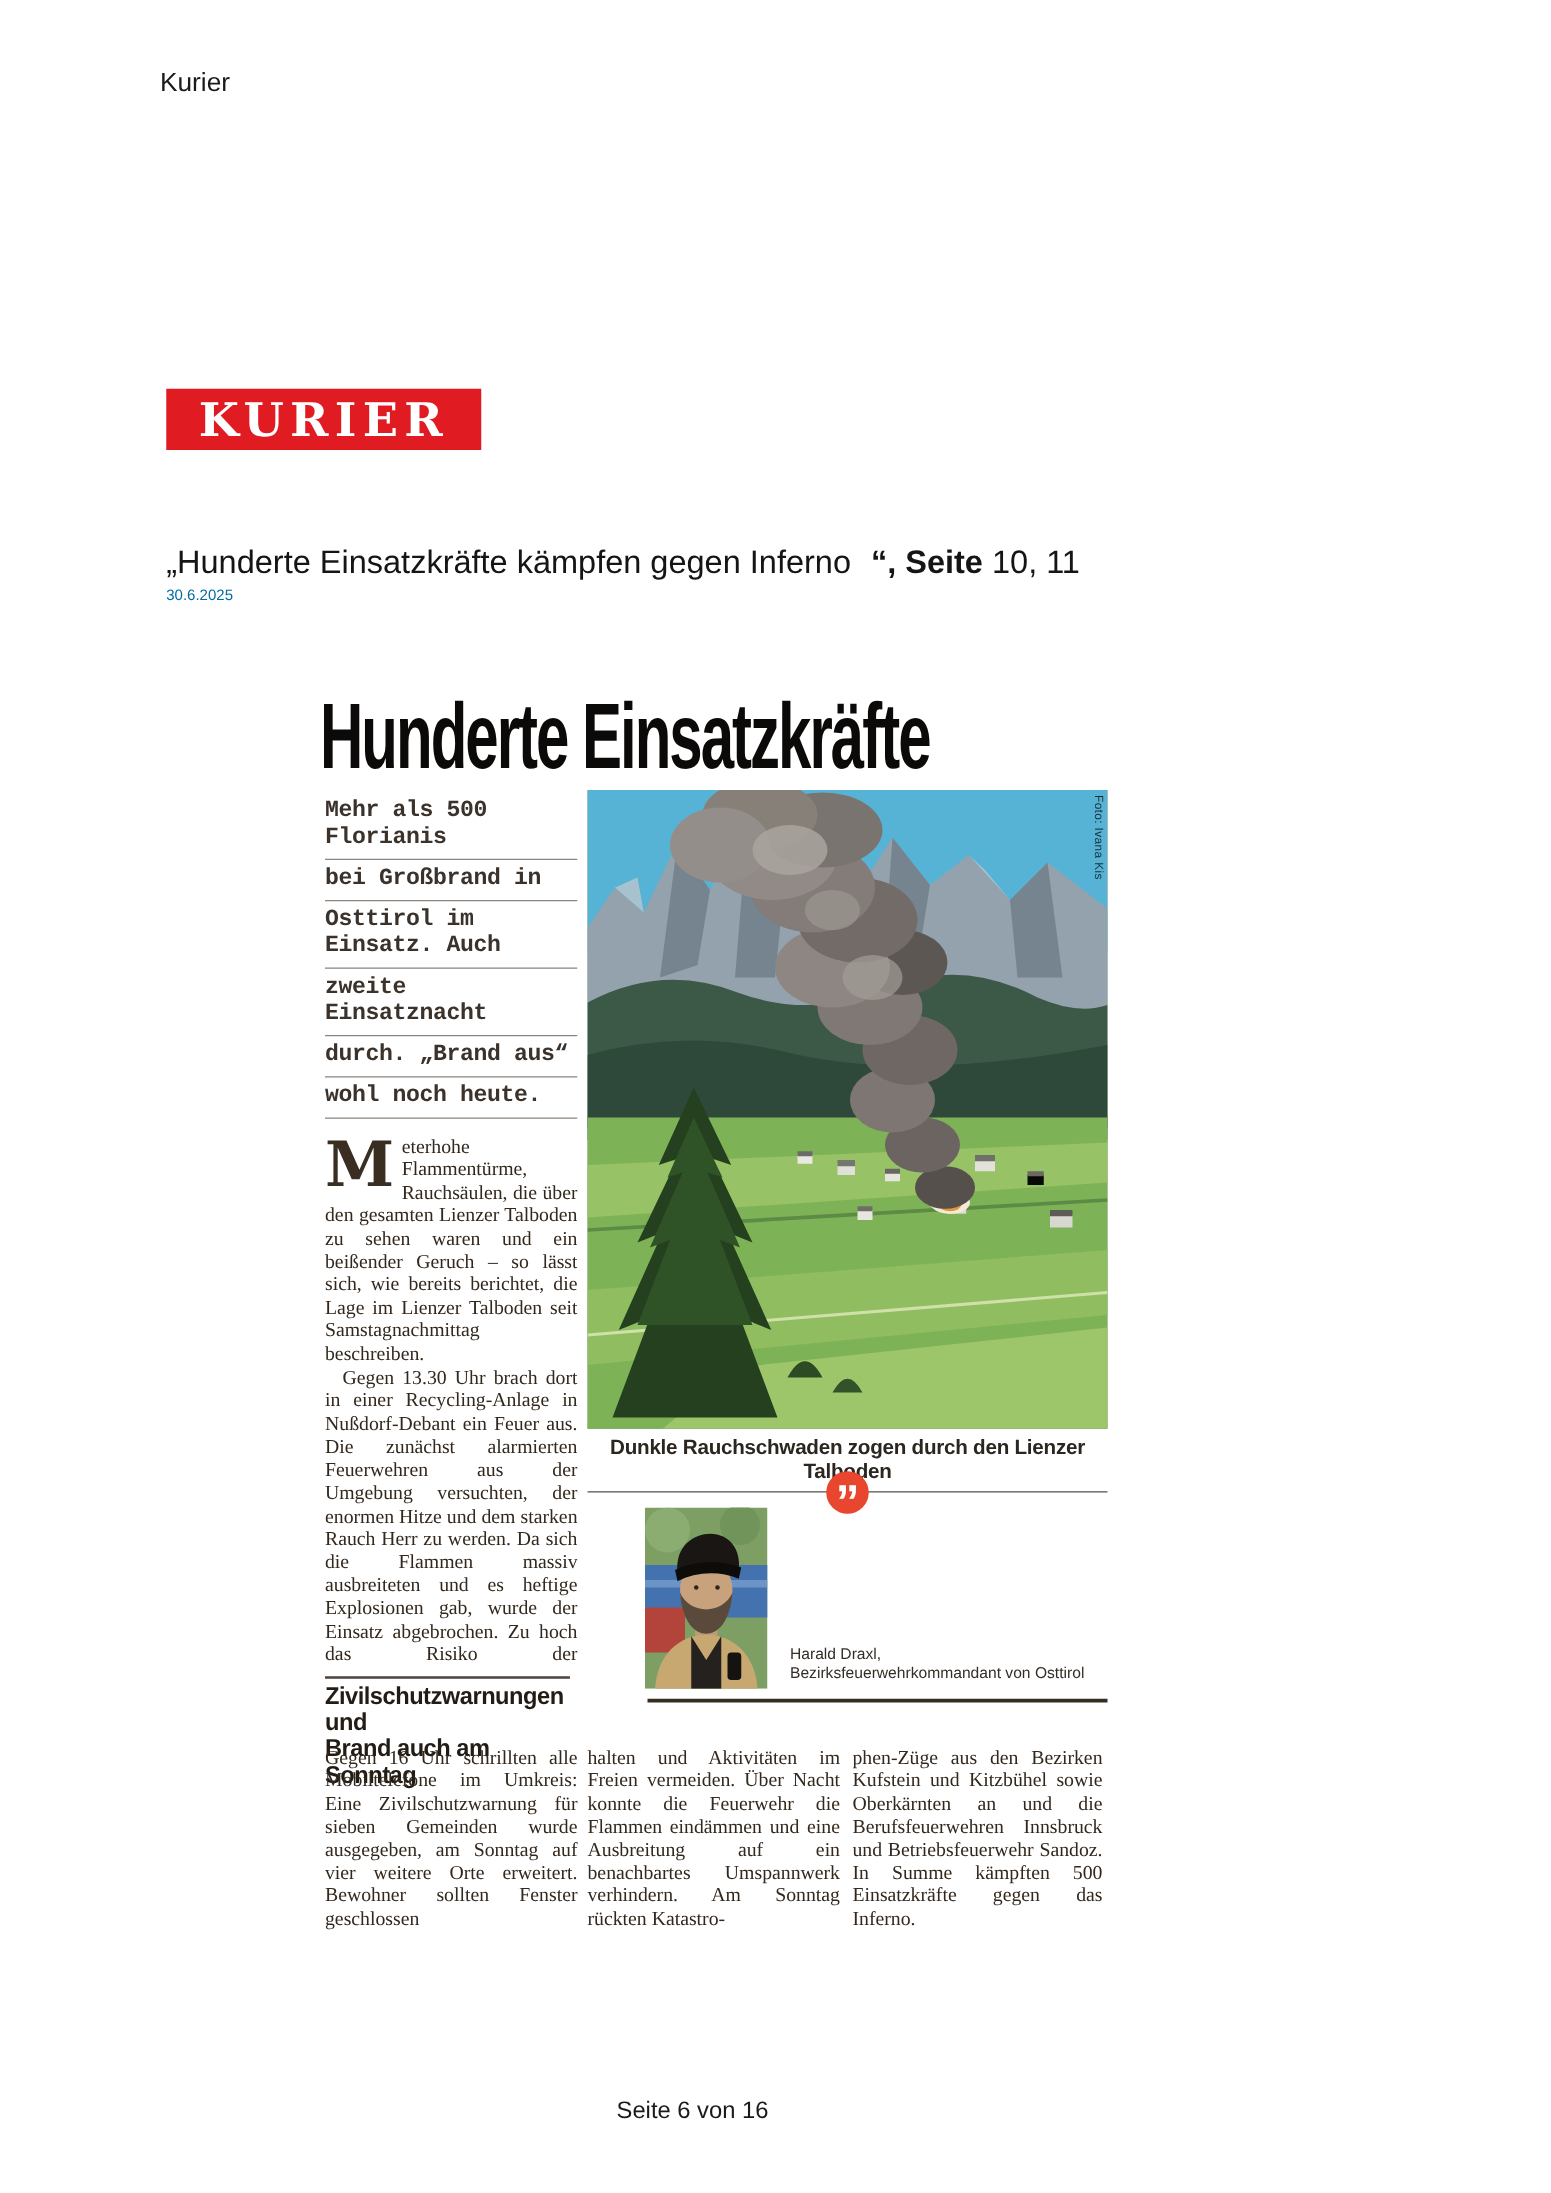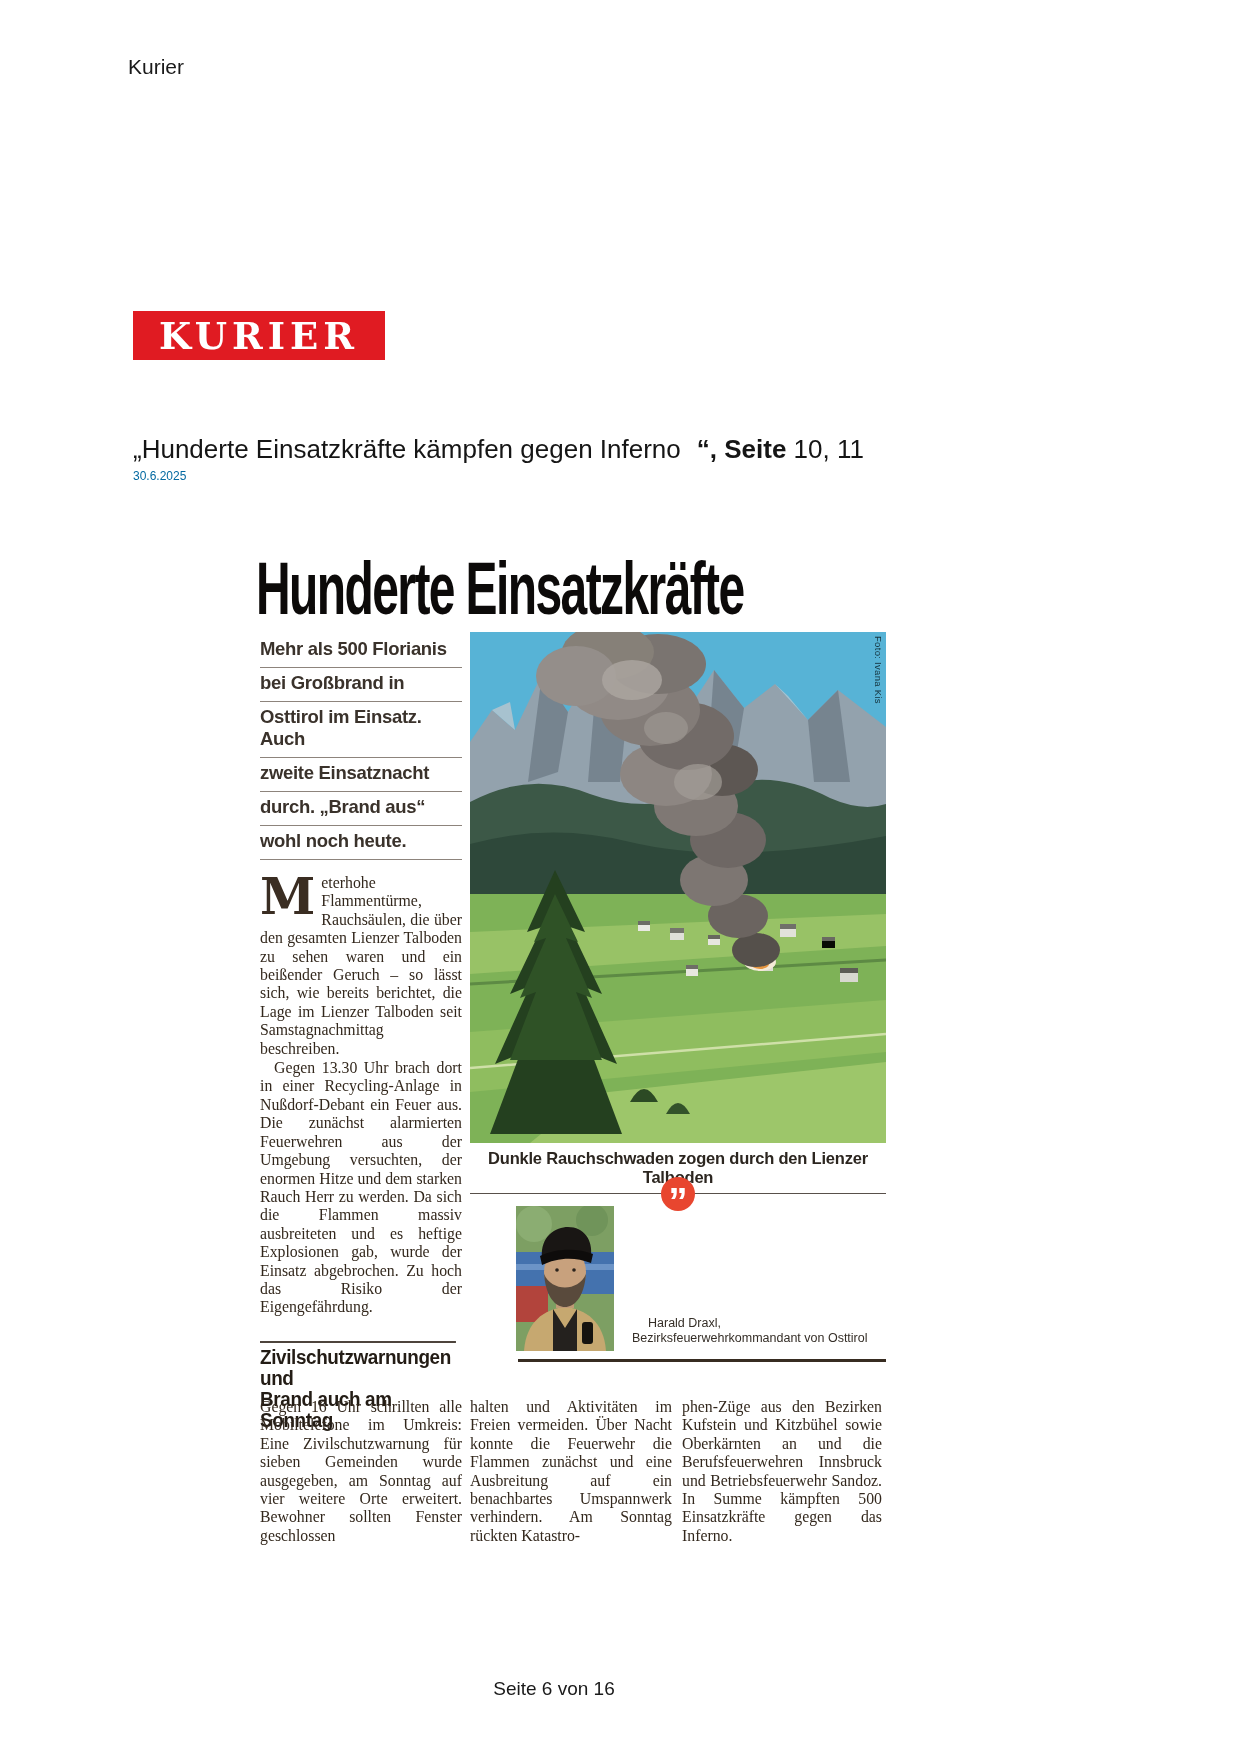--- a/index.html
+++ b/index.html
@@ -39,20 +39,21 @@
     color:#0c0a09;white-space:nowrap;
     transform:scale(0.80,1.24);transform-origin:left top;
   }
 
   
   #left-col{left:260px;top:634px;width:202px;max-height:700px;overflow:hidden;}
   .lede-line{
     font-weight:bold;font-size:18.5px;letter-spacing:-0.3px;
     color:#3a322b;padding:4px 0 7px 0;
     border-bottom:1.5px solid #8d847c;
+    font-family:Liberation Mono, monospace;
   }
   .serif-body{
     font-family:"Liberation Serif",serif;
     font-size:15.8px;line-height:18.4px;
     text-align:justify;color:#33281d;
   }
   #para1{margin-top:14px;}
   #dropcap{
     float:left;
     font-family:"DejaVu Serif","Liberation Serif",serif;
@@ -94,21 +95,21 @@
     font-weight:bold;font-size:38px;line-height:50px;
     text-align:center;overflow:hidden;
   }
   #portrait{position:absolute;left:46px;top:12px;width:98px;height:145px;}
   #quote-text{
     position:absolute;left:162px;top:22px;width:250px;
     font-weight:bold;font-style:italic;
     font-size:14.8px;line-height:19.5px;
     color:#262422;letter-spacing:-0.1px;
   }
-  #quote-author{position:absolute;left:162px;top:122px;font-size:12.5px;line-height:15px;color:#352e27;margin-left:16px;}
+  #quote-author{position:absolute;left:162px;top:122px;font-size:12.5px;line-height:15px;color:#352e27;}
   #quote-role{position:absolute;left:162px;top:137px;font-size:12.5px;line-height:15px;color:#352e27;}
   #quote-rule{position:absolute;left:48px;right:0;top:165px;height:3px;background:#372c21;}
 
   
   #footer{left:0;top:1678px;width:1108px;text-align:center;font-size:19px;color:#1a1a1a;}
 </style>
 </head>
 <body>
 
 <div class="abs" id="kurier-word">Kurier</div>
@@ -132,21 +133,21 @@
   <div class="serif-body" id="para1"><span id="dropcap">M</span><span>eterhohe Flammentürme, Rauchsäulen, die über den gesamten Lienzer Talboden zu sehen waren und ein beißender Geruch – so lässt sich, wie bereits berichtet, die Lage im Lienzer Talboden seit Samstagnachmittag beschreiben.</span></div>
   <div class="serif-body" id="para2">Gegen 13.30 Uhr brach dort in einer Recycling-Anlage in Nußdorf-Debant ein Feuer aus. Die zunächst alarmierten Feuerwehren aus der Umgebung versuchten, der enormen Hitze und dem starken Rauch Herr zu werden. Da sich die Flammen massiv ausbreiteten und es heftige Explosionen gab, wurde der Einsatz abgebrochen. Zu hoch das Risiko der Eigengefährdung.</div>
 </div>
 
 <div class="abs" id="subhead">
   <div>Zivilschutzwarnungen und</div>
   <div>Brand auch am Sonntag</div>
 </div>
 
 <div class="abs serif-body" id="para3">Gegen 16 Uhr schrillten alle Mobiltelefone im Umkreis: Eine Zivilschutzwarnung für sieben Gemeinden wurde ausgegeben, am Sonntag auf vier weitere Orte erweitert. Bewohner sollten Fenster geschlossen</div>
-<div class="abs serif-body" id="col2">halten und Aktivitäten im Freien vermeiden. Über Nacht konnte die Feuerwehr die Flammen zunächst und eine Ausbreitung auf ein benachbartes Umspannwerk verhindern. Am Sonntag rückten Katastro-</div>
+<div class="abs serif-body" id="col2">halten und Aktivitäten im Freien vermeiden. Über Nacht konnte die Feuerwehr die Flammen eindämmen und eine Ausbreitung auf ein benachbartes Umspannwerk verhindern. Am Sonntag rückten Katastro-</div>
 <div class="abs serif-body" id="col3">phen-Züge aus den Bezirken Kufstein und Kitzbühel sowie Oberkärnten an und die Berufsfeuerwehren Innsbruck und Betriebsfeuerwehr Sandoz. In Summe kämpften 500 Einsatzkräfte gegen das Inferno.</div>
 
 <div class="abs" id="photo">
   <svg width="416" height="511" viewBox="0 0 416 511">
 
     <rect x="0" y="0" width="416" height="130" fill="#57b3d6"></rect>
 
     <path d="M0,110 L22,78 L45,98 L72,42 L98,80 L128,28 L158,72 L188,46 L214,84 L244,38 L274,76 L305,52 L338,88 L368,58 L416,95 L416,210 L0,210 Z" fill="#93a2ad"></path>
     <path d="M72,42 L98,80 L88,140 L58,150 Z M128,28 L158,72 L150,150 L118,150 Z M244,38 L274,76 L262,150 L236,150 Z M338,88 L368,58 L380,150 L344,150 Z" fill="#6c7a86" opacity="0.75"></path>
     <path d="M22,78 L45,98 L40,70 Z M188,46 L214,84 L200,60 Z M305,52 L338,88 L318,64 Z" fill="#bcc6cd" opacity="0.8"></path>

